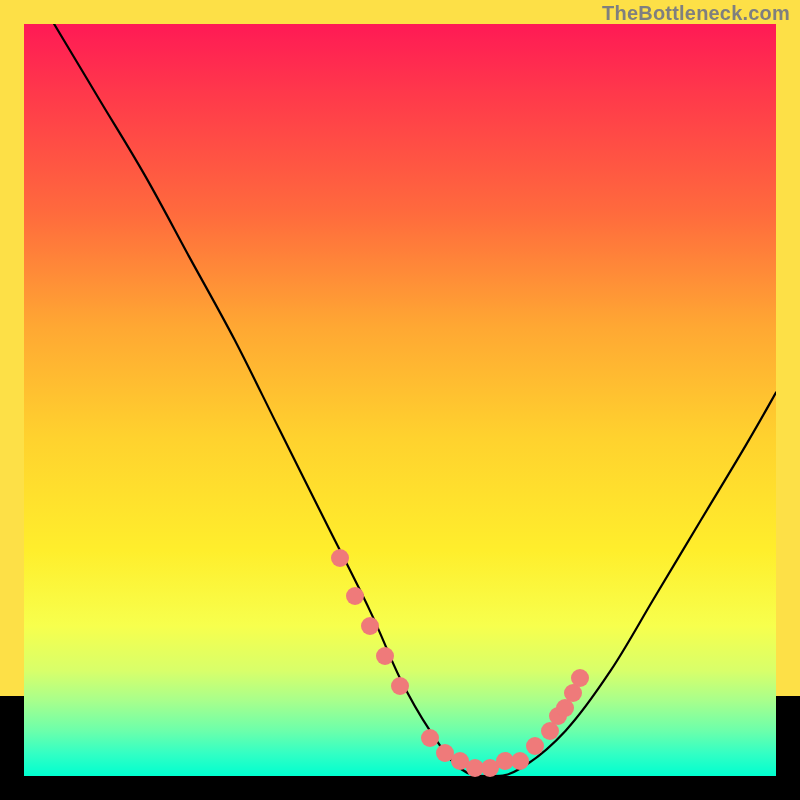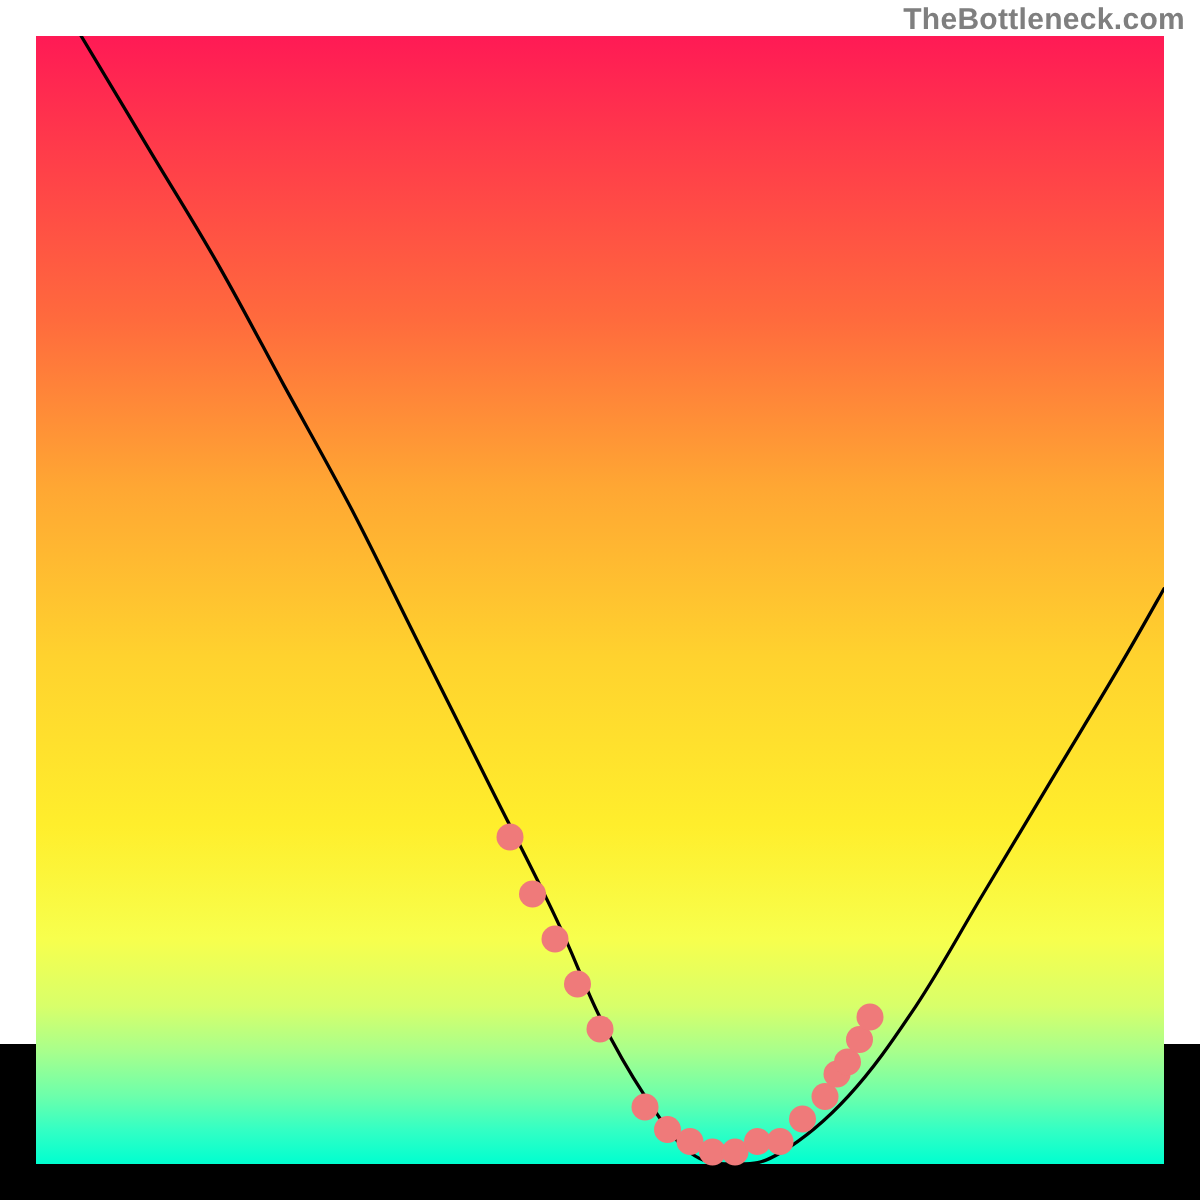--- a/index.html
+++ b/index.html
@@ -1,21 +1,21 @@
 <!DOCTYPE html>
 <html><head>
 <meta charset="utf-8">
 <style>
   * { margin: 0; padding: 0; box-sizing: border-box; }
   html, body { width: 800px; height: 800px; overflow: hidden; background: #000; }
   .canvas {
     position: relative;
     width: 800px;
     height: 696px;
-    background: #ffffff;
+    background: #fde047;
   }
   .plot-area {
     position: absolute;
     left: 24px;
     top: 24px;
     width: 752px;
     height: 752px;
     background: linear-gradient(to bottom,
       #ff1a55 0%,
       #ff3b4a 10%,

